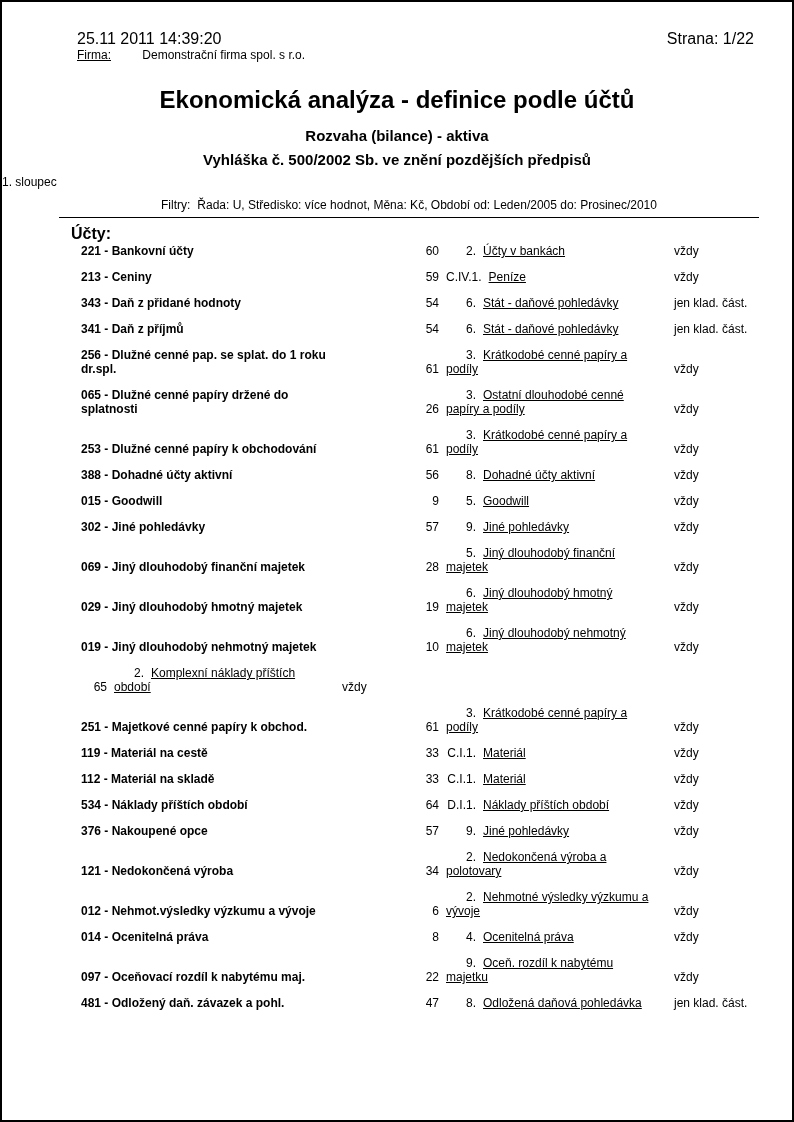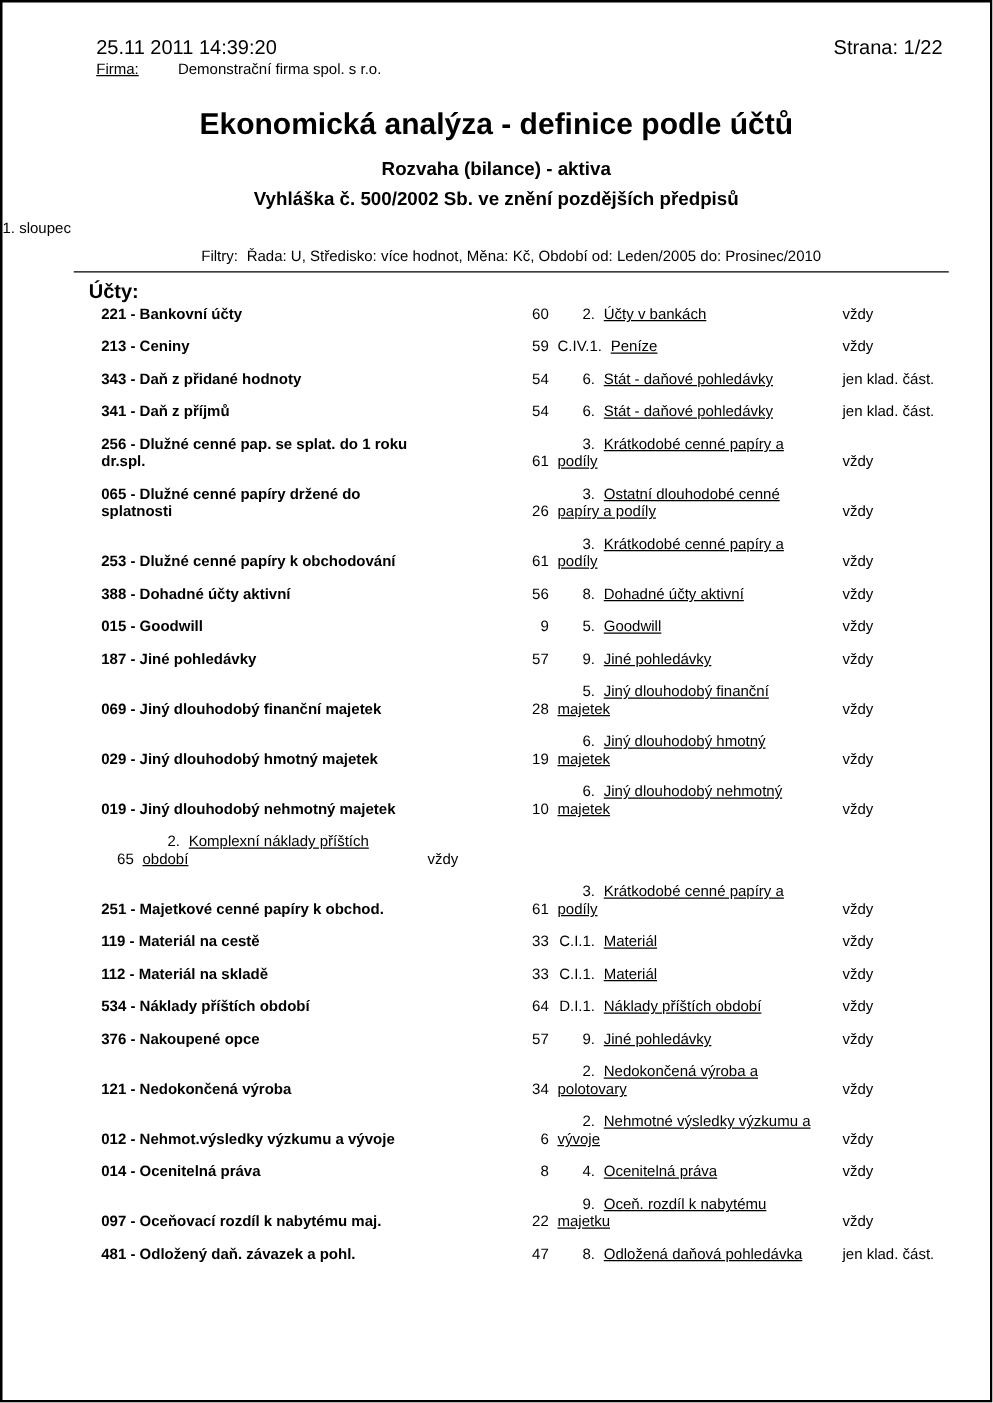--- a/index.html
+++ b/index.html
@@ -178,21 +178,21 @@
   <div class="acct-row">
     <div class="c-name">015 - Goodwill</div>
     <div class="c-ref">9</div>
     <div class="c-mid">
       <span class="pfx">5.</span><span class="desc">Goodwill</span>
     </div>
     <div class="c-cond">vždy</div>
   </div>
 
   <div class="acct-row">
-    <div class="c-name">187 - Jiné pohledávky</div>
+    <div class="c-name">302 - Jiné pohledávky</div>
     <div class="c-ref">57</div>
     <div class="c-mid">
       <span class="pfx">9.</span><span class="desc">Jiné pohledávky</span>
     </div>
     <div class="c-cond">vždy</div>
   </div>
 
   <div class="acct-row">
     <div class="c-name">069 - Jiný dlouhodobý finanční majetek</div>
     <div class="c-ref">28</div>

